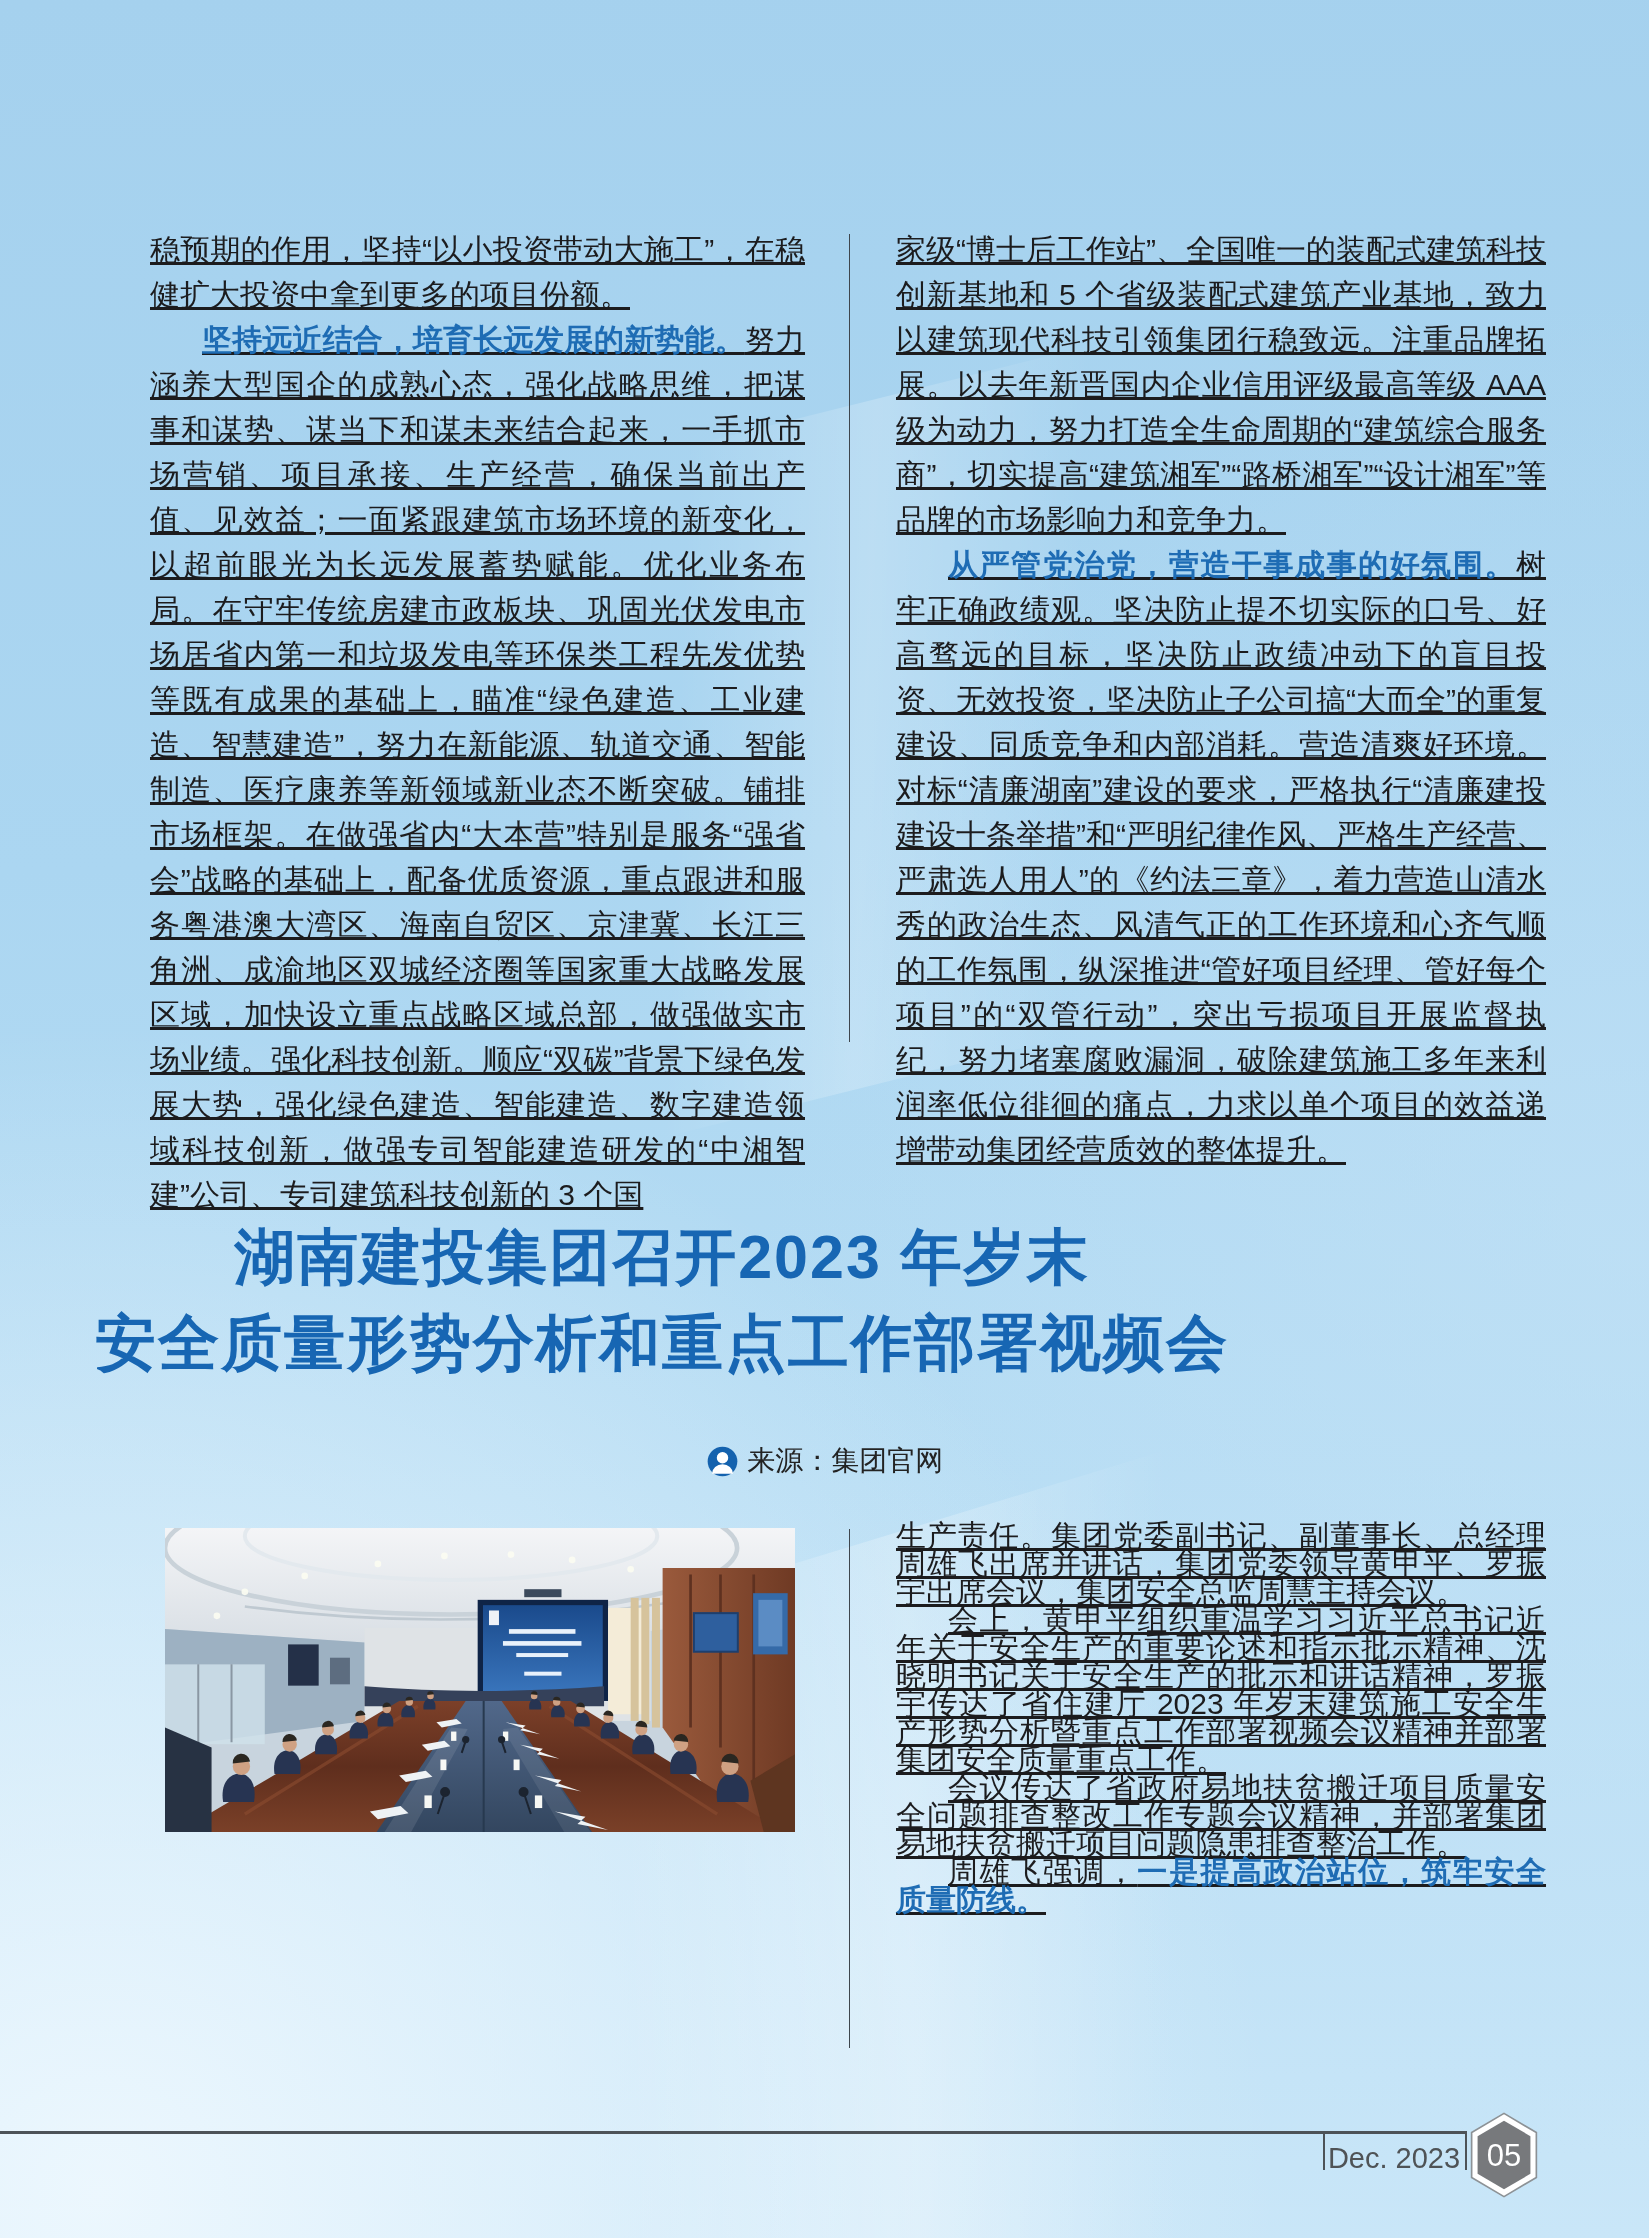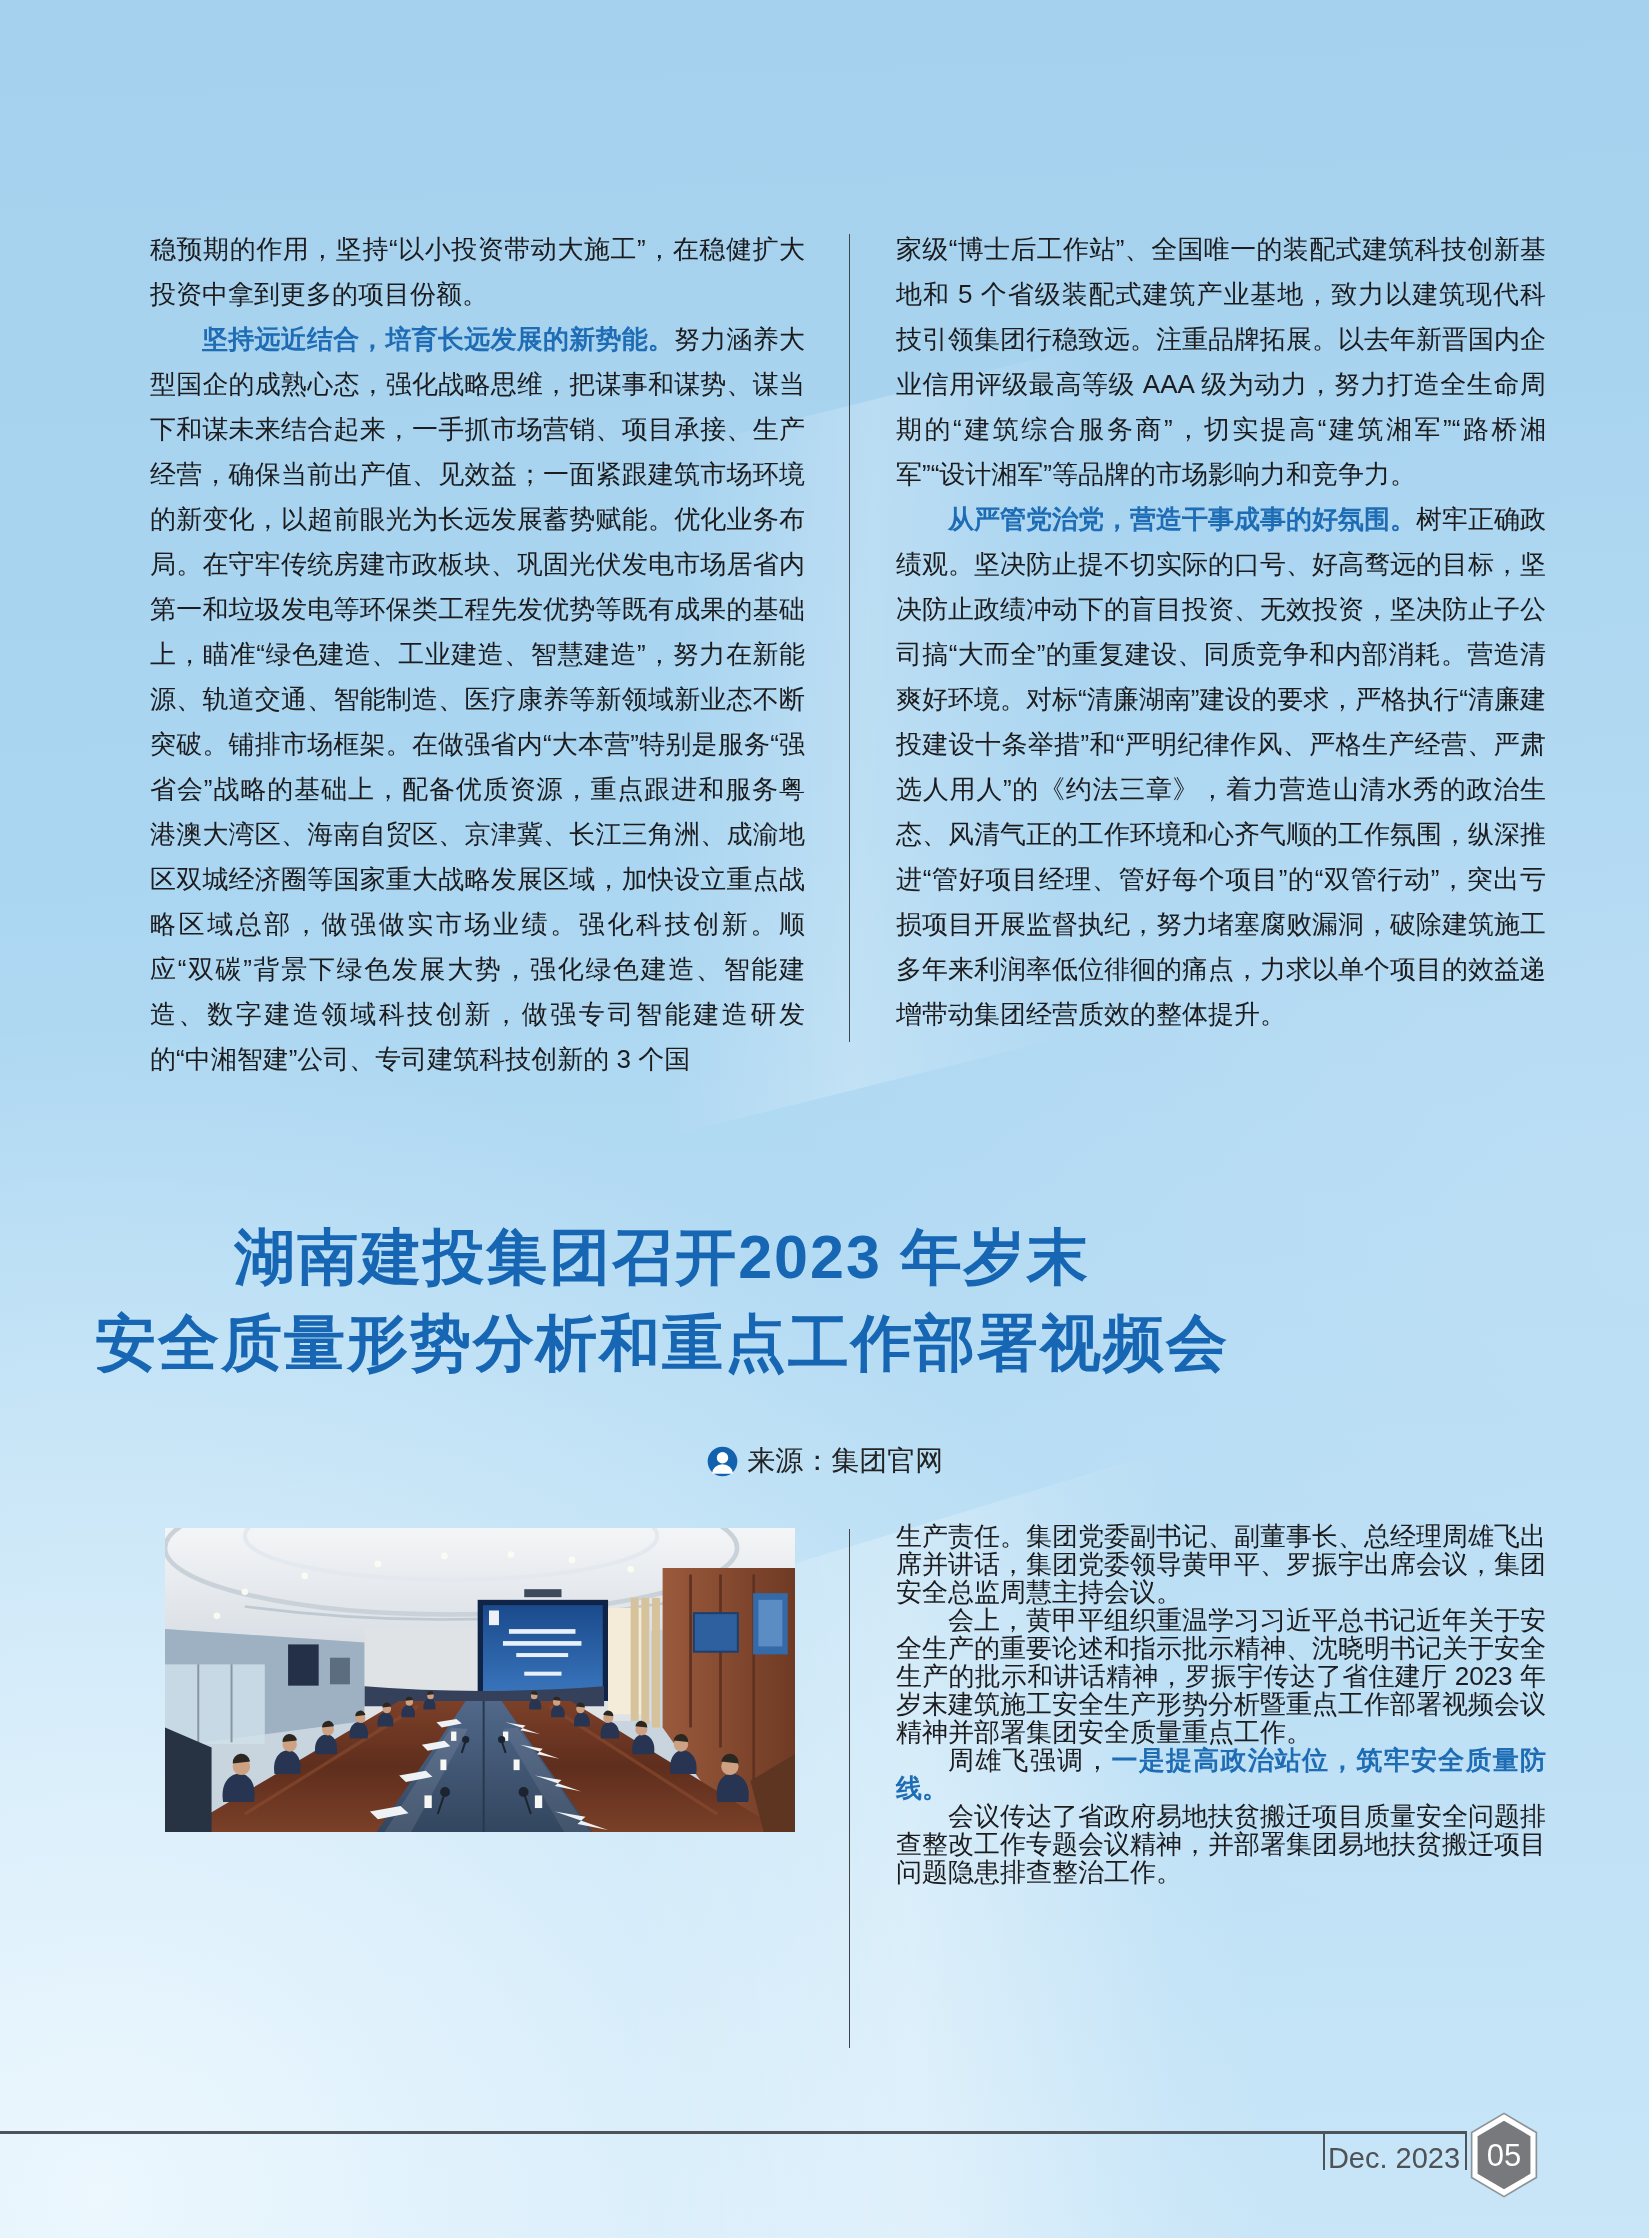--- a/index.html
+++ b/index.html
@@ -10,22 +10,22 @@
       radial-gradient(130% 95% at 6% 98%, rgba(238,248,254,.95) 0%, rgba(238,248,254,0) 55%),
       radial-gradient(90% 70% at 100% 55%, rgba(196,226,246,.55) 0%, rgba(196,226,246,0) 60%),
       linear-gradient(178deg, #a5d1ee 0%, #abd6f1 38%, #b7ddf4 66%, #c9e6f8 100%);
   }
   .streak { position:absolute; pointer-events:none; }
   #streak-1 { left:-266px; top:412px; width:2261px; height:665px; transform:rotate(-14deg);
     background:linear-gradient(106deg, rgba(255,255,255,0) 42%, rgba(255,255,255,.22) 50%, rgba(255,255,255,0) 59%); }
   #streak-2 { left:-266px; top:1562px; width:2261px; height:864px; transform:rotate(-17deg);
     background:linear-gradient(106deg, rgba(255,255,255,0) 40%, rgba(255,255,255,.28) 52%, rgba(255,255,255,0) 63%); }
 
-  .bodycol { position:absolute; width:655px; font-size:26px; line-height:45px;
-    text-align:justify; color:#1c1c1e; }
+  .bodycol { position:absolute; width:655px; font-size:30px; line-height:45px;
+    text-align:justify; color:#1c1c1e;text-decoration:underline; }
   .bodycol p { margin:0; padding:0; }
   .p-indent { text-indent:52px; }
   .lead { color:#1e6cb4; font-weight:bold; }
   .lh72 { line-height:28px; }
 
   .vrule { position:absolute; width:1.3px; background:#3e464d; }
   #vrule-top { left:849px; top:234px; height:808px; }
   #vrule-bottom { left:849px; top:1529px; height:519px; }
 
   .headline { position:absolute; left:0; top:1214px; width:1324px; text-align:center;
@@ -221,22 +221,22 @@
       <path d="M530,300 L640,457 L600,457 L508,302 Z" fill="#ffffff" opacity="0.08"></path>
     </svg>
   </div>
 
 
   <div class="vrule" id="vrule-bottom"></div>
 
   <div class="bodycol lh72" style="left:896px; top:1522px; width:650px;">
     <p>生产责任。集团党委副书记、副董事长、总经理周雄飞出席并讲话，集团党委领导黄甲平、罗振宇出席会议，集团安全总监周慧主持会议。</p>
     <p class="p-indent">会上，黄甲平组织重温学习习近平总书记近年关于安全生产的重要论述和指示批示精神、沈晓明书记关于安全生产的批示和讲话精神，罗振宇传达了省住建厅 2023 年岁末建筑施工安全生产形势分析暨重点工作部署视频会议精神并部署集团安全质量重点工作。</p>
+    <p class="p-indent">会议传达了省政府易地扶贫搬迁项目质量安全问题排查整改工作专题会议精神，并部署集团易地扶贫搬迁项目问题隐患排查整治工作。</p>
     <p class="p-indent"><span>周雄飞强调，</span><span class="lead">一是提高政治站位，筑牢安全质量防线。</span></p>
-    <p class="p-indent">会议传达了省政府易地扶贫搬迁项目质量安全问题排查整改工作专题会议精神，并部署集团易地扶贫搬迁项目问题隐患排查整治工作。</p>
   </div>
 
   <div id="footer-rule"></div>
   <div class="footer-tick" id="footer-tick-1"></div>
   <div class="footer-tick" id="footer-tick-2"></div>
 
   <div id="footer-date">Dec. 2023</div>
 
   <svg id="page-badge" width="70" height="86" viewBox="0 0 106 130">
     <polygon points="53,2 102,31 102,99 53,128 4,99 4,31" fill="#ffffff" stroke="#8d9296" stroke-width="2.5"></polygon>

